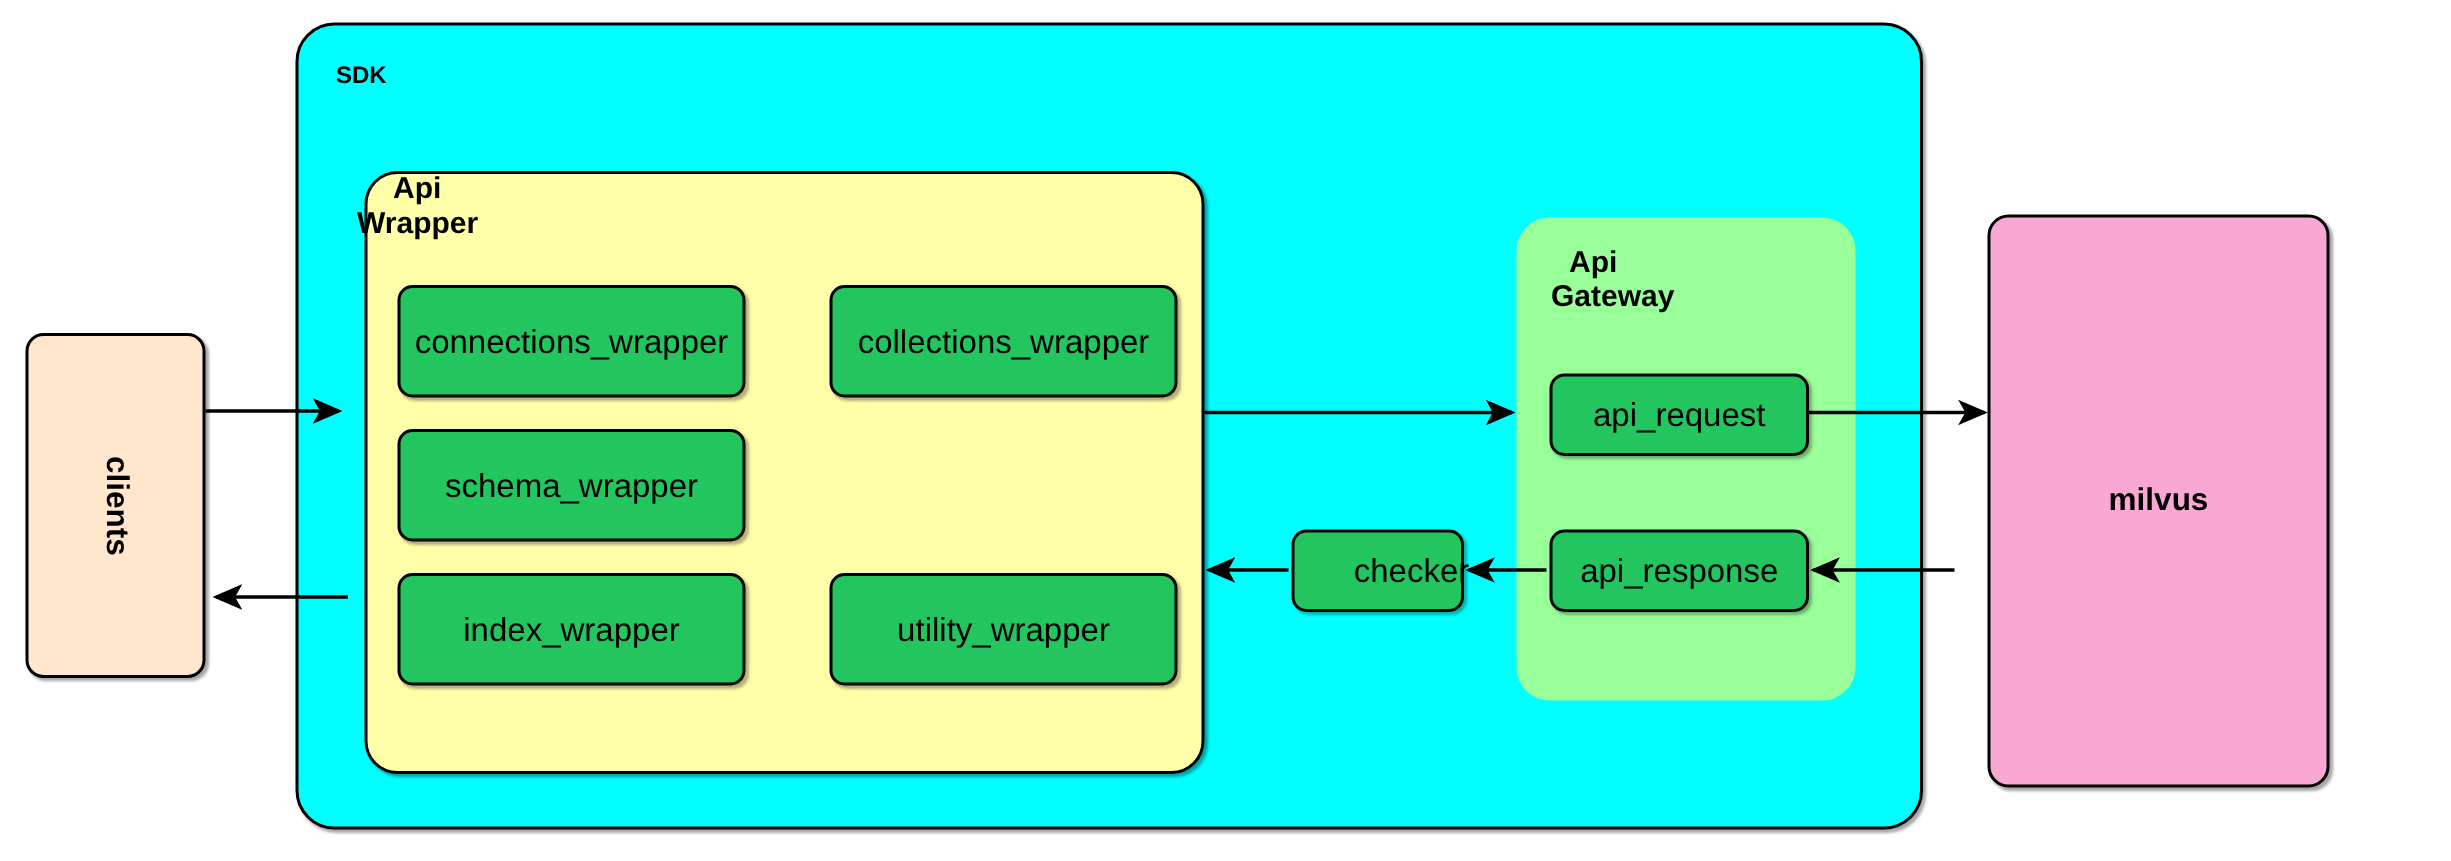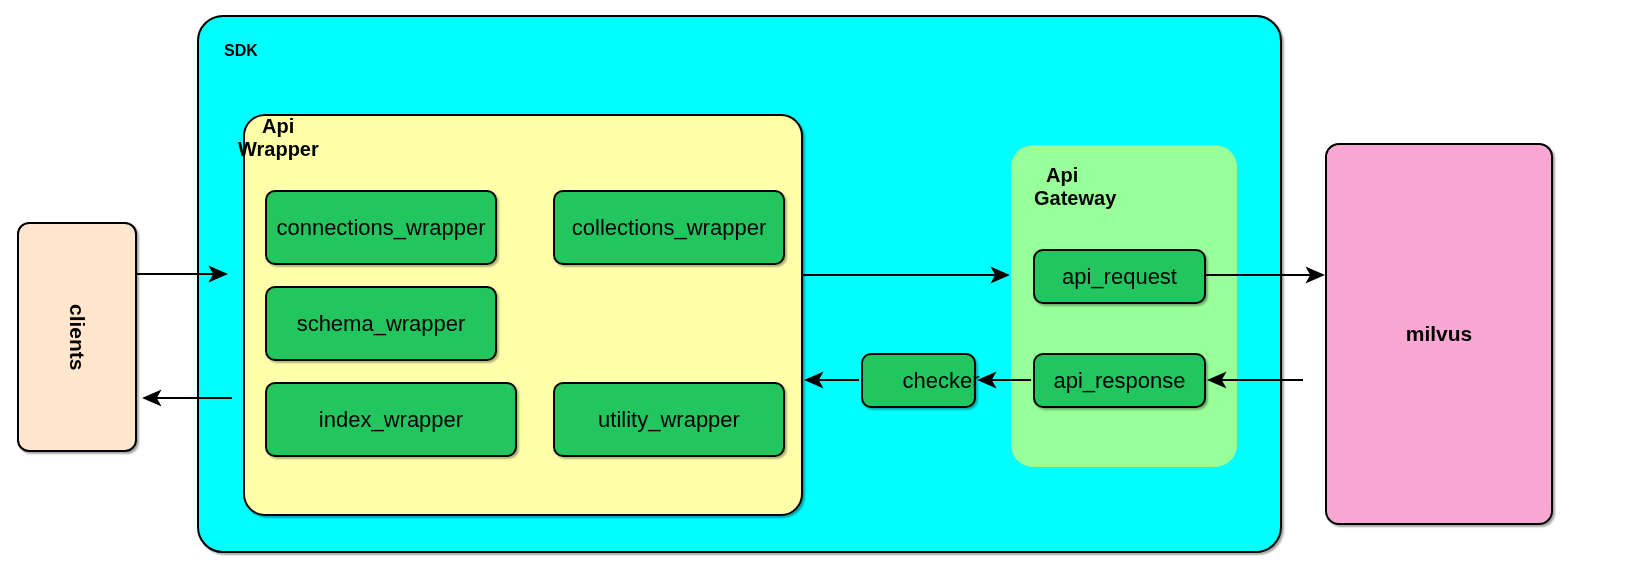--- a/index.html
+++ b/index.html
@@ -101,21 +101,21 @@
     left: 0; top: 0; width: 100%; height: 100%;
     display: flex; align-items: center; justify-content: center;
     font-weight: bold; font-size: 21px; color: #000;
   }
 
   
   #connections_wrapper { left: 265px; top: 190px; width: 232px; height: 75px; }
   #collections_wrapper { left: 553px; top: 190px; width: 232px; height: 75px; }
   #schema_wrapper      { left: 265px; top: 286px; width: 232px; height: 75px; }
   #partition_wrapper   { left: 553px; top: 286px; width: 232px; height: 75px; }
-  #index_wrapper       { left: 265px; top: 382px; width: 252px; height: 75px; }
+  #index_wrapper       { left: 265px; top: 382px; width: 232px; height: 75px; }
   #utility_wrapper     { left: 553px; top: 382px; width: 232px; height: 75px; }
 
   #api_request  { left: 1033px; top: 249px; width: 173px; height: 55px; }
   #api_response { left: 1033px; top: 353px; width: 173px; height: 55px; }
   #checker      { left: 861px; top: 353px; width: 115px; height: 55px; padding-left: 45px; }
 
   #arrow-layer {
     position: absolute;
     left: 0; top: 0;
     width: 1634px; height: 574px;

